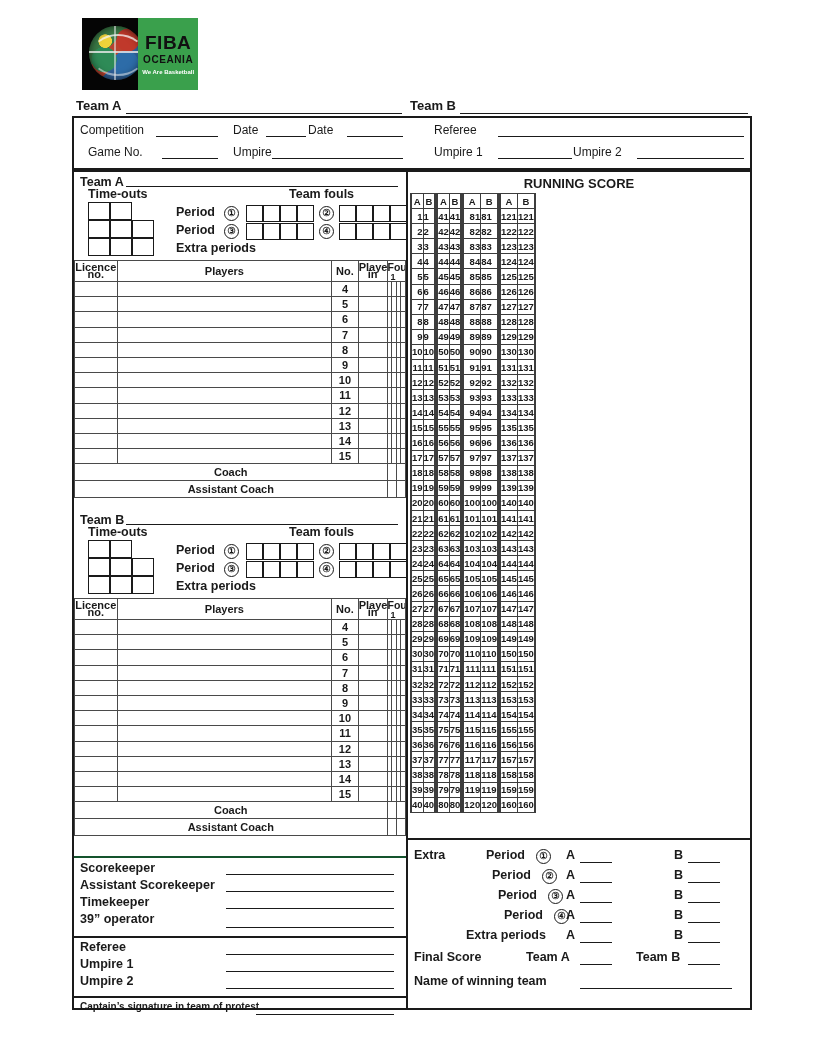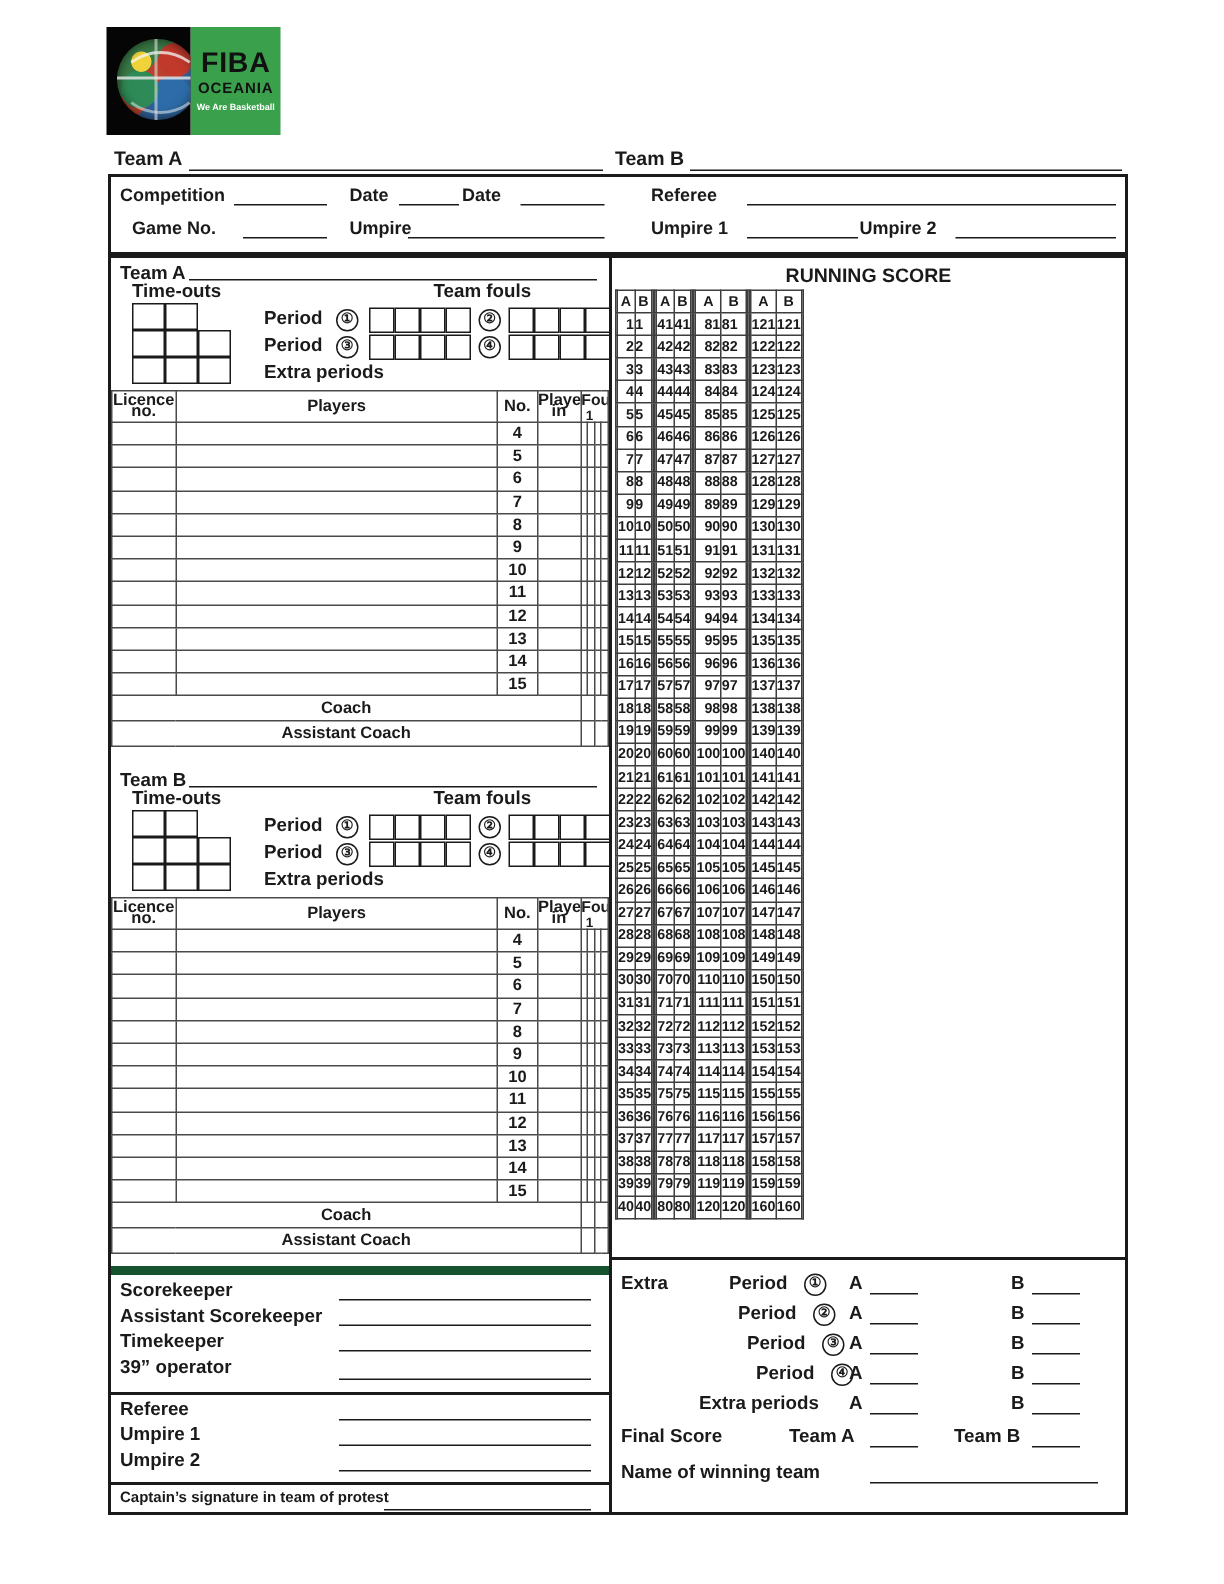--- a/index.html
+++ b/index.html
@@ -1,21 +1,21 @@
 <!DOCTYPE html>
 <html><head>
 <meta charset="utf-8">
 <style>
   html,body{margin:0;padding:0;background:#fff;}
   body{width:816px;height:1056px;font-family:"Liberation Sans",sans-serif;color:#1a1a1a;}
   .page{position:relative;width:816px;height:1056px;}
 
   
   .header{position:absolute;left:70px;top:16px;width:680px;height:80px;}
-  .logo{position:absolute;left:1px;top:2px;width:116px;height:72px;display:flex;}
+  .logo{position:absolute;left:12px;top:2px;width:116px;height:72px;display:flex;}
   .logo-ball{width:68px;height:72px;background:#050505;position:relative;overflow:hidden;}
   .ball-inner{position:absolute;left:7px;top:8px;width:54px;height:54px;border-radius:50%;
      background:
        radial-gradient(circle at 30% 28%, #f0d33a 0 12%, rgba(0,0,0,0) 13%),
        radial-gradient(circle at 72% 26%, #c0392b 0 20%, rgba(0,0,0,0) 21%),
        radial-gradient(circle at 28% 62%, #2e8b57 0 24%, rgba(0,0,0,0) 25%),
        radial-gradient(circle at 68% 70%, #2d6ca8 0 24%, rgba(0,0,0,0) 25%),
        linear-gradient(135deg,#3a7a46 0 38%,#b8422e 38% 60%,#2f5f96 60% 100%);
      box-shadow:inset 0 0 8px rgba(0,0,0,.65);}
   .ball-inner:before{content:"";position:absolute;left:0;top:47%;width:100%;height:2px;background:rgba(235,235,235,.8);}
@@ -32,21 +32,21 @@
   .t1,.t2{font-size:12.5px;font-weight:bold;letter-spacing:.6px;line-height:19px;white-space:nowrap;}
   .t3{font-size:17px;font-weight:bold;letter-spacing:.8px;line-height:24px;margin-top:2px;}
 
   
   .teamline{position:absolute;left:72px;top:98px;width:676px;height:18px;}
   .tl-lbl{position:absolute;font-size:13px;font-weight:bold;}
   .tl-rule{position:absolute;border-bottom:1.5px solid #1a1a1a;}
 
   
   .infobox{position:absolute;left:72px;top:116px;width:676px;height:50px;border:2px solid #1a1a1a;}
-  .inf{position:absolute;font-size:12px;font-weight:bold;white-space:nowrap;}
+  .inf{position:absolute;font-size:12px;font-weight:normal;white-space:nowrap;}
   .infrule{position:absolute;border-bottom:1.5px solid #1a1a1a;}
 
   
   .frame{position:absolute;left:72px;top:170px;width:676px;height:836px;border:2px solid #1a1a1a;}
   .vsplit{position:absolute;left:332px;top:0;width:2px;height:836px;background:#1a1a1a;}
 
   
   .panel{position:absolute;left:0;width:332px;}
   .pname{position:absolute;left:6px;top:3px;font-size:12.5px;font-weight:bold;}
   .pname-rule{position:absolute;left:52px;top:14px;width:272px;border-bottom:1.2px solid #1a1a1a;}
@@ -81,21 +81,21 @@
   table.rs{position:absolute;border-collapse:collapse;table-layout:fixed;}
   table.rs td,table.rs th{border:1px solid #3d3d3d;padding:0;font-size:9.5px;
     font-weight:bold;height:14.1px;overflow:hidden;}
   .rs-pad{width:11px;}
   .rs-a{width:20px;text-align:right;padding-right:1px;}
   .rs-b{width:20px;text-align:left;padding-left:1px;}
   .rs-gap{width:3px;border:none !important;}
   th.rs-hA,th.rs-hB{font-size:10px;text-align:center;height:15px;}
 
   
-  .offbox{position:absolute;border-top:6px solid #14532d;}
+  .offbox{position:absolute;border-top:2px solid #14532d;margin-top:12px;}
   .off-lbl{position:absolute;font-size:12.5px;font-weight:bold;white-space:nowrap;}
   .off-rule{position:absolute;border-bottom:1.5px solid #1a1a1a;}
   .cap-lbl{position:absolute;font-size:10px;font-weight:bold;}
 
   
   .sc-lbl{position:absolute;font-size:12.5px;font-weight:bold;white-space:nowrap;}
   .sc-rule{position:absolute;border-bottom:1.5px solid #1a1a1a;}
   .sc-circ{position:absolute;width:13px;height:13px;border:1.2px solid #1a1a1a;border-radius:50%;
     font-size:9.5px;font-weight:bold;text-align:center;line-height:12px;}
 </style>

